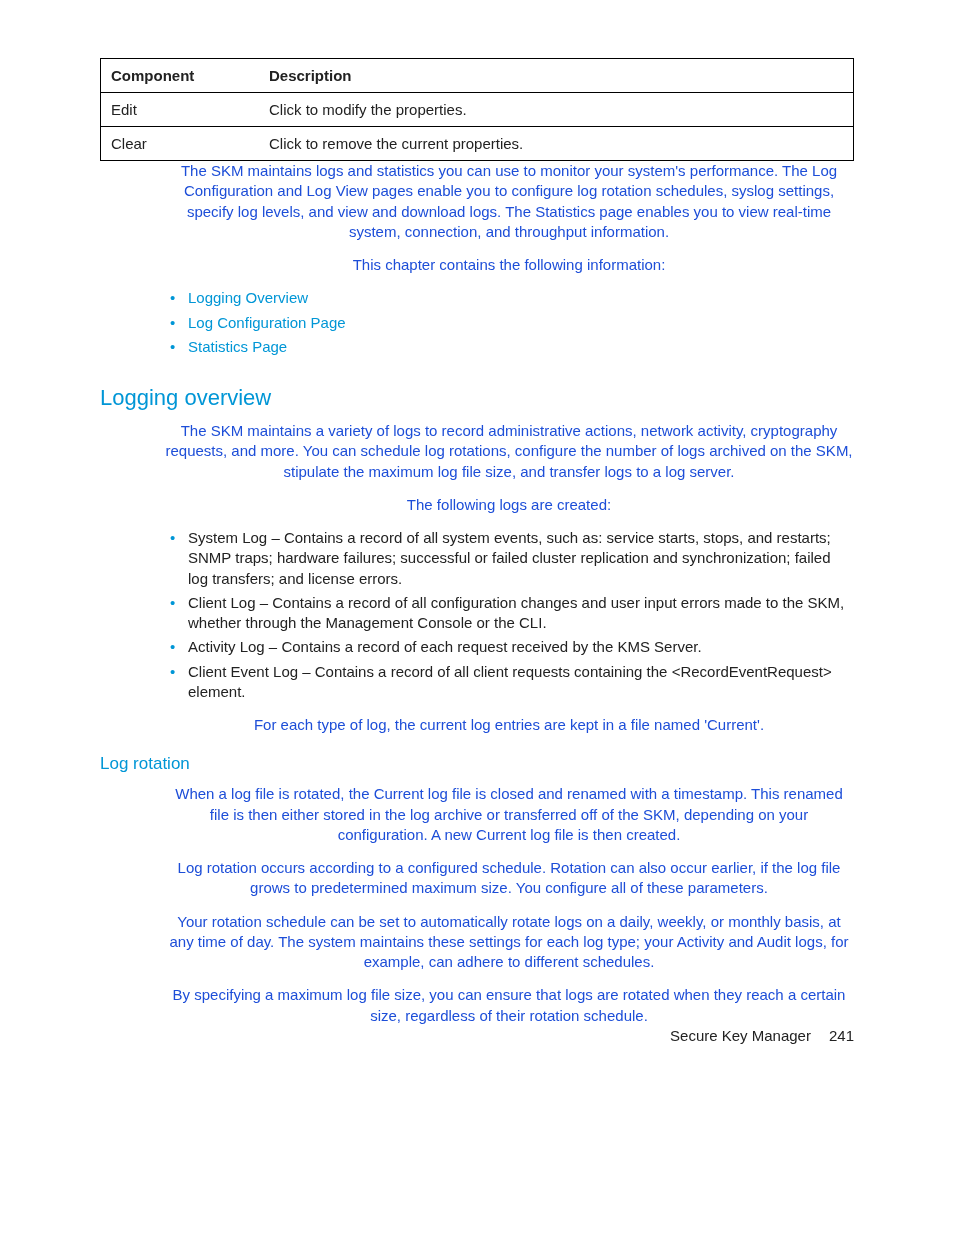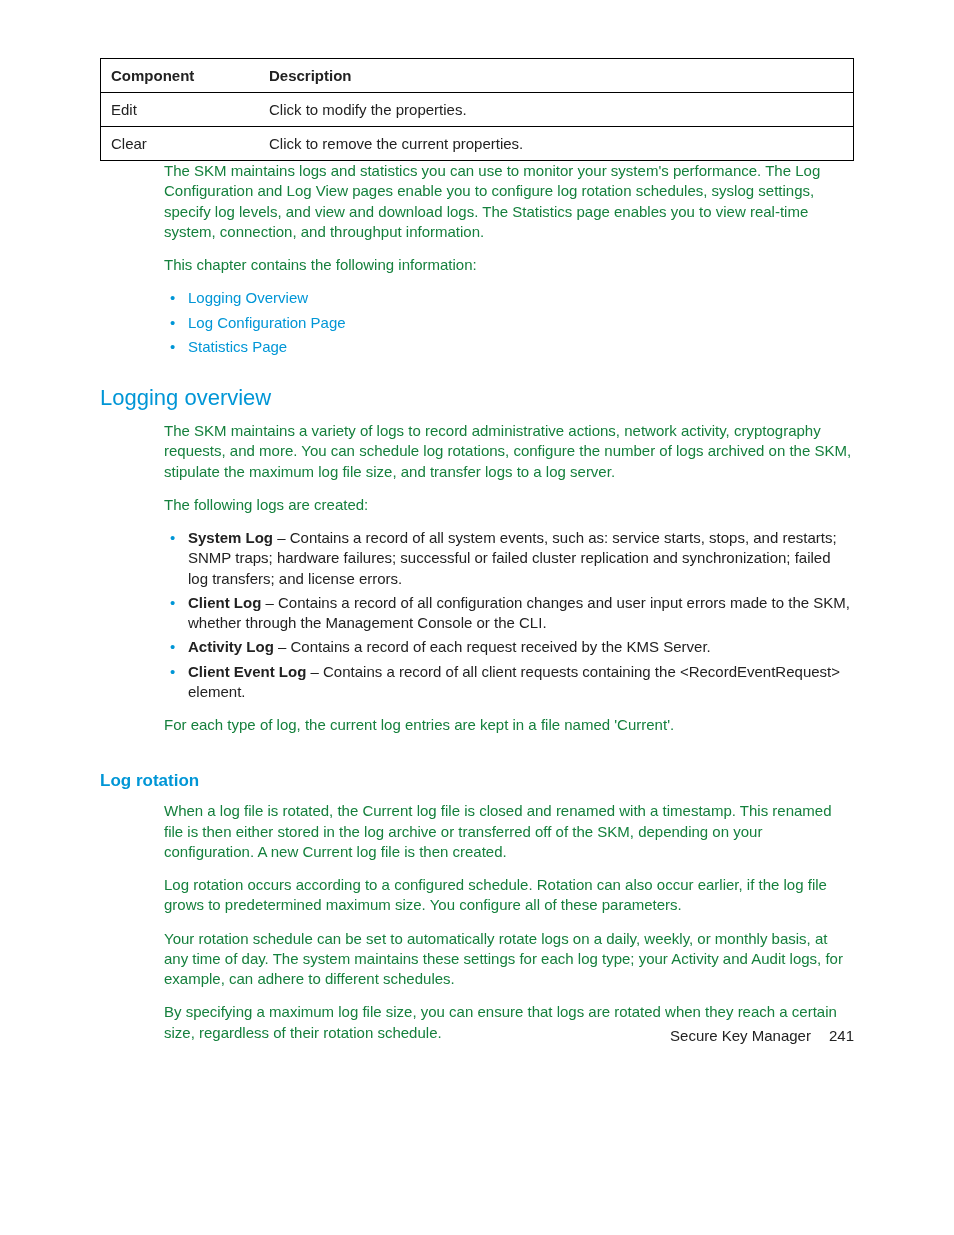--- a/index.html
+++ b/index.html
@@ -53,32 +53,33 @@
     font-size: 22px;
     color: #0096d6;
     font-weight: normal;
     margin-top: 28px;
     margin-bottom: 10px;
     margin-left: -64px;
   }
   .h3 {
     font-size: 17px;
     color: #0096d6;
-    font-weight: bold;
-    margin-top: 36px;
+    font-weight: normal;
+    margin-top: 19px;
     margin-bottom: 10px;
     margin-left: -64px;
   }
   .bodyblock {
     margin-left: 64px;
   }
   .para {
     line-height: 1.35;
     margin: 0 0 13px 0;
-    color: #15803d;
+    color: #1d4ed8;
+    text-align: center;
   }
   ul.bul {
     list-style: none;
     padding: 0;
     margin: 0 0 13px 0;
   }
   ul.bul li {
     position: relative;
     padding-left: 24px;
     line-height: 1.35;
@@ -89,21 +90,21 @@
     position: absolute;
     left: 6px;
     top: 0;
     color: #0096d6;
     font-size: 15px;
   }
   ul.bul.links a {
     color: #0096d6;
     text-decoration: none;
   }
-  .bold { font-weight: bold; }
+  .bold { font-weight: normal; }
 
   .footer {
     position: absolute;
     bottom: 56px;
     right: 100px;
     font-size: 15px;
     color: #222;
   }
   .footer .pnum { margin-left: 18px; }
 </style>

